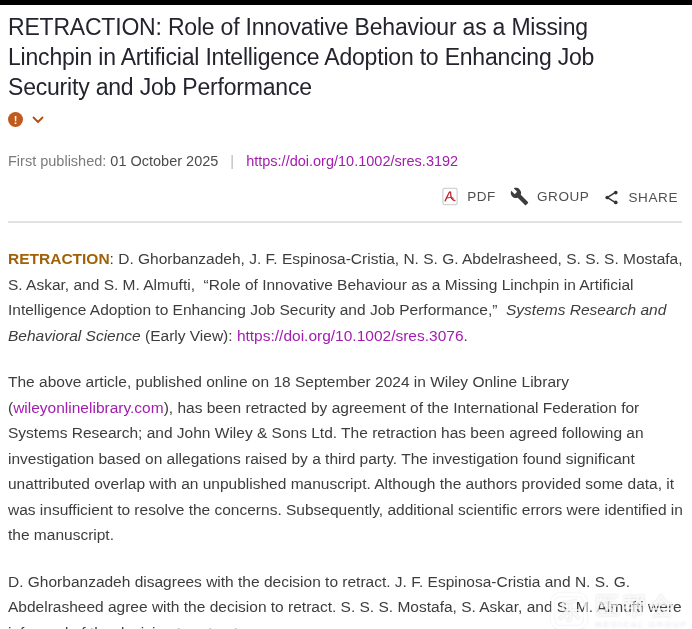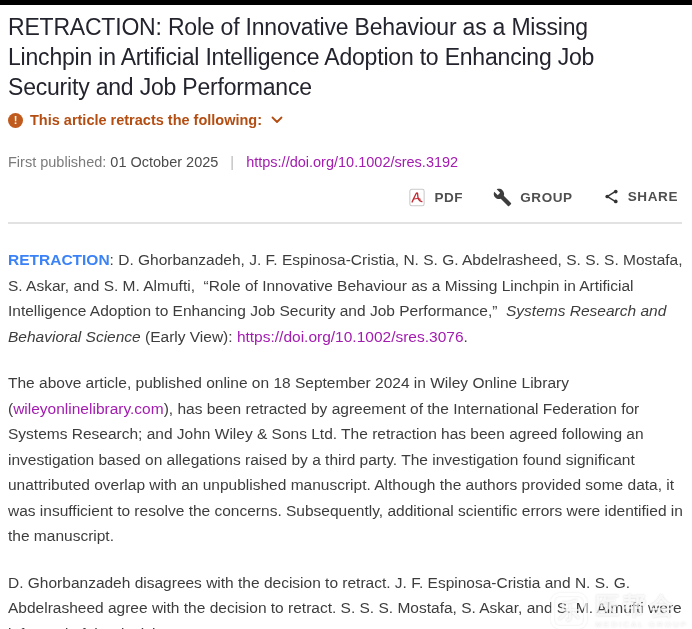--- a/index.html
+++ b/index.html
@@ -46,43 +46,43 @@
     display: flex; align-items: flex-end;
     font-size: 14.5px;
   }
   .meta-label { color: #7b7b7b; }
   .meta-date { color: #4c4c4c; margin-left: 4px; }
   .meta-sep { color: #b9b9b9; margin: 0 12px; }
   a.link { color: #a21caf; text-decoration: none; cursor: pointer; }
 
   .toolbar {
     margin-top: 18px;
-    display: flex; justify-content: flex-end; align-items: flex-start;
-    gap: 30px; padding-right: 6px; font-weight: bold;
+    display: flex; justify-content: flex-end; align-items: flex-end;
+    gap: 14px; padding-right: 6px;
   }
   .tool-btn {
     display: flex; align-items: center; gap: 8px;
     color: #4f4f4f; font-size: 13.5px; letter-spacing: 0.6px;
     cursor: pointer;
   }
   .tool-btn svg { display: block; }
 
   .divider {
     margin: 15px 0 0 0;
     height: 2px; background: #e2e2e2;
     margin-left: 0; margin-right: 2px;
   }
 
   .para {
     margin-top: 21px;
     font-size: 15.5px;
     line-height: 25.5px;
     color: #3d3d3d;
   }
-  .para b { font-weight: 700; color: #3b82f6; }
+  .para b { font-weight: 700; color: #a16207; }
   .para i { font-style: italic; }
   .para:first-of-type { margin-top: 23px; }
 
   .watermark {
     position: absolute;
     right: 4px; bottom: 0px;
     display: flex; align-items: center; gap: 8px;
     color: rgba(255,255,255,0.82);
     text-shadow: 0 0 2px rgba(120,120,120,0.35);
     pointer-events: none;
@@ -104,21 +104,20 @@
 <body>
 
 <div class="top-edge-bar"></div>
 
 <div class="content">
 
   <h1 class="article-title">RETRACTION: Role of Innovative Behaviour as a Missing Linchpin in Artificial Intelligence Adoption to Enhancing Job Security and Job Performance</h1>
 
   <div class="retract-notice">
     <span class="exclaim-circle">!</span>
-    <span class="retract-notice-label">This article retracts the following:</span>
     <span class="chevron">
       <svg width="12" height="8" viewBox="0 0 12 8">
           <polyline points="1.5,1.5 6,6 10.5,1.5" fill="none" stroke="#b44d12" stroke-width="1.8" stroke-linecap="round" stroke-linejoin="round"></polyline>
         </svg>
     </span>
   </div>
 
   <div class="meta-row">
     <span class="meta-label">First published:</span>
     <span class="meta-date">01 October 2025</span>

